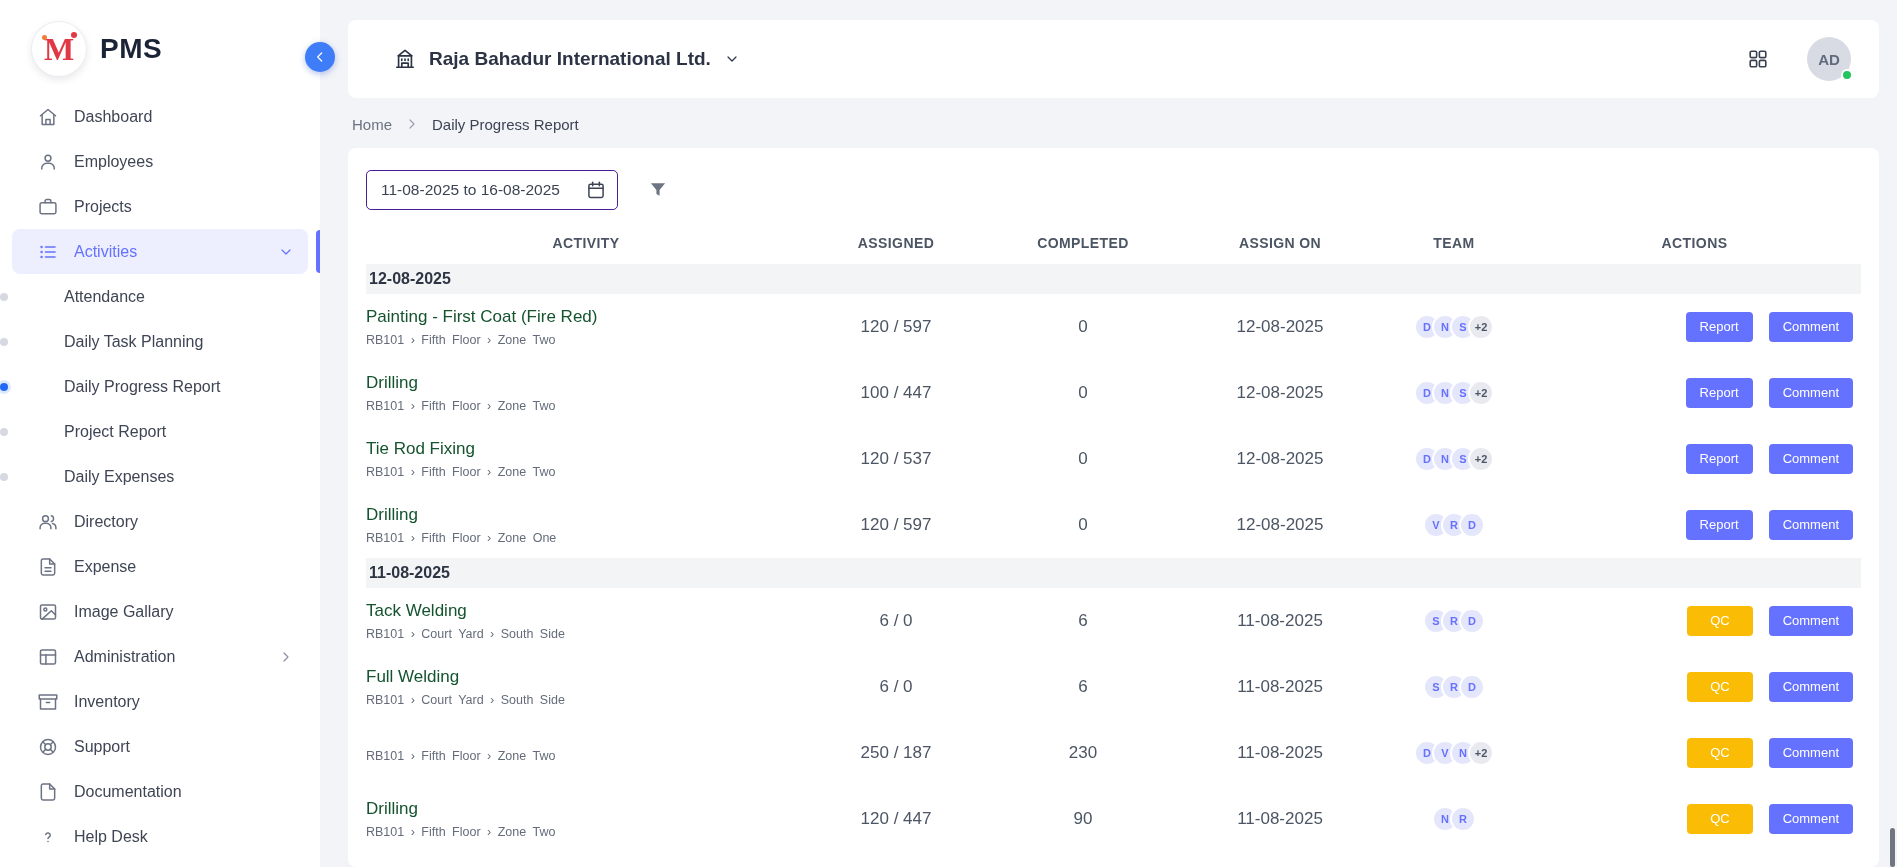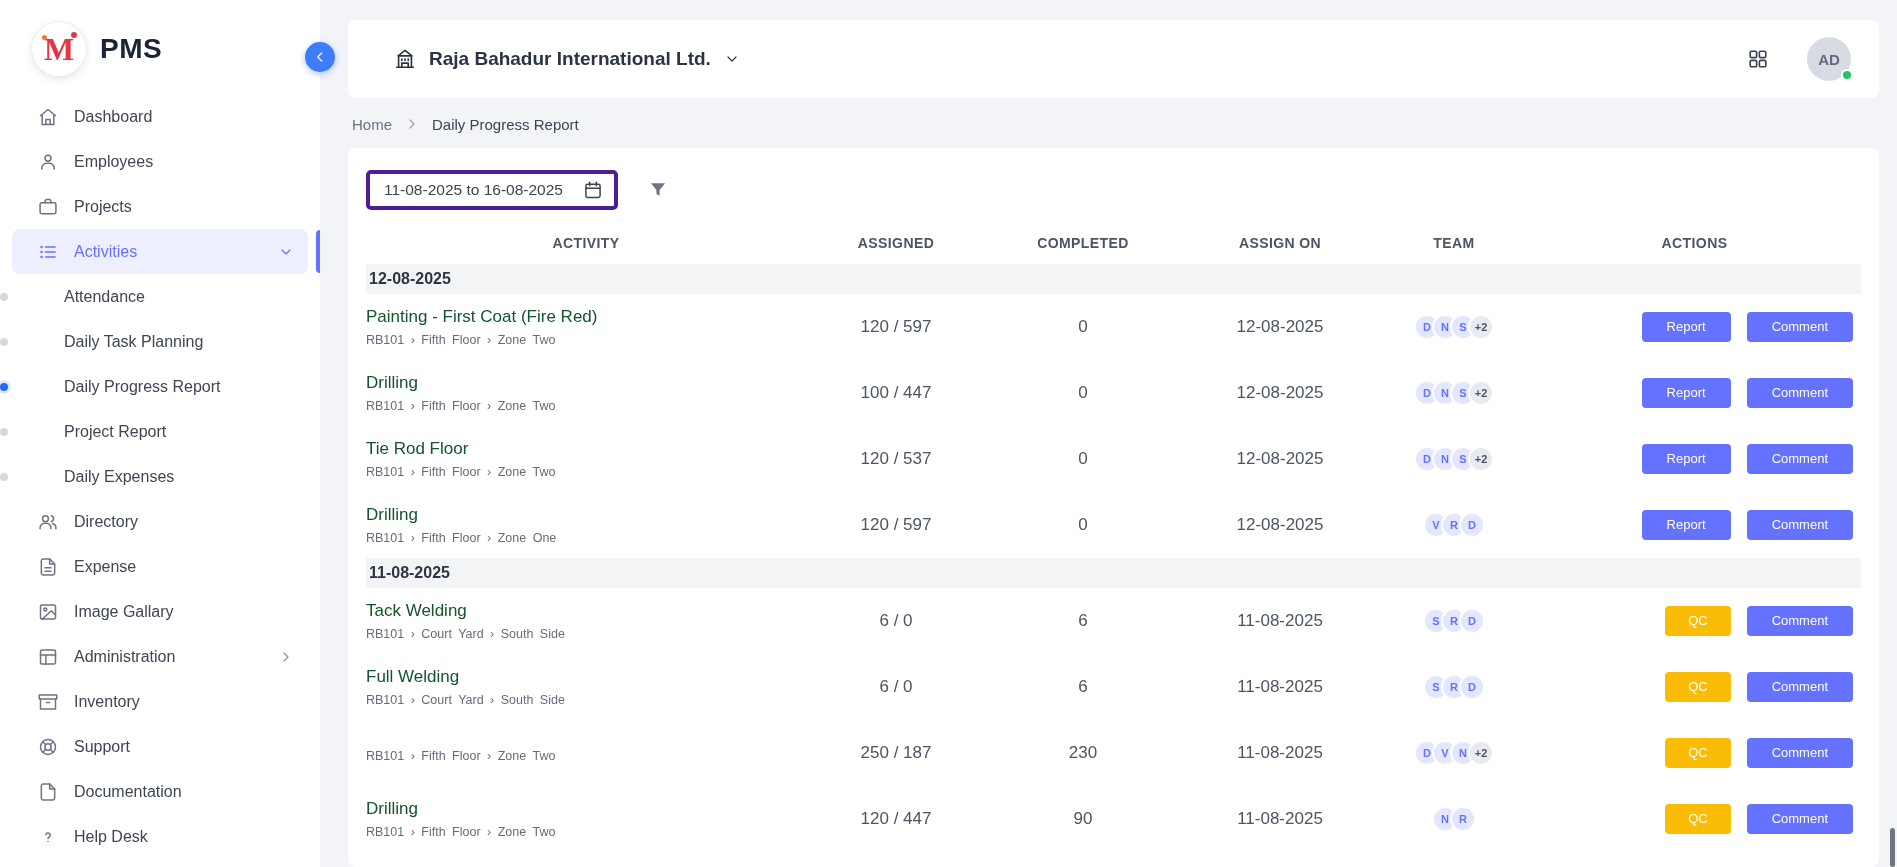--- a/index.html
+++ b/index.html
@@ -63,21 +63,21 @@
     border:2px solid #fff; border-radius:50%; }
 
   .breadcrumb { margin-top:16px; height:20px; display:flex; align-items:center; gap:12px; font-size:15px; padding-left:4px; }
   .bc-home { color:#6b7280; cursor:pointer; }
   .bc-sep { color:#9aa1ad; }
   .bc-current { color:#3c4454; }
 
   .card { margin-top:14px; background:#fff; border-radius:8px; padding:22px 18px 0 18px; height:719px; overflow:hidden; }
 
   .filter-row { display:flex; align-items:center; }
-  .date-input { width:252px; height:40px; border:4px solid #4c1d95; border-radius:5px;
+  .date-input { width:252px; height:40px; border:1px solid #4c1d95; border-radius:5px;
     display:flex; align-items:center; padding:0 11px 0 14px; font-size:15.5px; color:#3c4454; cursor:pointer; background:#fff; }
   .cal-icon { margin-left:auto; color:#3c4454; }
   .funnel-btn { margin-left:30px; color:#6d7482; background:none; border:none; cursor:pointer; }
   .funnel-btn svg { fill:currentColor; stroke:none; }
 
   .table { margin-top:12px; }
   .thead, .trow { display:grid; grid-template-columns:440px 180px 194px 200px 148px 1fr; align-items:center; }
   .thead { height:42px; }
   .th { font-size:14px; font-weight:700; color:#4b5563; text-align:center; letter-spacing:.4px; }
   .group-band { height:30px; background:#f3f4f6; display:flex; align-items:center; padding-left:3px;
@@ -87,21 +87,21 @@
   .activity-title { font-size:17px; color:#14532d; }
   .activity-path { margin-top:6px; font-size:12.5px; color:#646c7b; word-spacing:3px; }
   .cell-num { text-align:center; font-size:17px; color:#4b5563; }
   .chips { display:flex; justify-content:center; align-items:center; }
   .chip { width:26px; height:26px; border-radius:50%; background:#e4e6fb; color:#6571ff;
     font-size:11px; font-weight:700; display:flex; align-items:center; justify-content:center;
     border:2px solid #fff; flex:none; }
   .chip + .chip { margin-left:-8px; }
   .chip-extra { background:#e9eaf0; color:#4b5563; }
   .actions-cell { display:flex; justify-content:flex-end; align-items:center; gap:16px; padding-right:8px; }
-  .btn { border:none; border-radius:4px; color:#fff; font-size:13px; padding:7px 25px; cursor:pointer;
+  .btn { border:none; border-radius:4px; color:#fff; font-size:13px; padding:7px 14px; cursor:pointer;
     font-family:"Liberation Sans", sans-serif; line-height:1.2; }
   .btn-indigo { background:#6571ff; }
   .btn-amber  { background:#fbbc06; padding:7px 23px; }
 
   .scroll-thumb { position:absolute; right:2px; top:828px; width:5px; height:39px; background:#70767f; border-radius:3px; cursor:pointer; }
 </style>
 </head>
 <body>
 
 <div class="viewport">
@@ -410,21 +410,21 @@
             <span class="chip chip-extra">+2</span>
           </div>
           <div class="actions-cell">
             <button class="btn btn-indigo">Report</button>
             <button class="btn btn-indigo">Comment</button>
           </div>
         </div>
 
         <div class="trow">
           <div class="activity-cell">
-            <div class="activity-title">Tie Rod Floor</div>
+            <div class="activity-title">Tie Rod Fixing</div>
             <div class="activity-path">RB101 › Fifth Floor › Zone Two</div>
           </div>
           <div class="cell-num">120 / 537</div>
           <div class="cell-num">0</div>
           <div class="cell-num">12-08-2025</div>
           <div class="chips">
             <span class="chip">D</span>
             <span class="chip">N</span>
             <span class="chip">S</span>
             <span class="chip chip-extra">+2</span>

